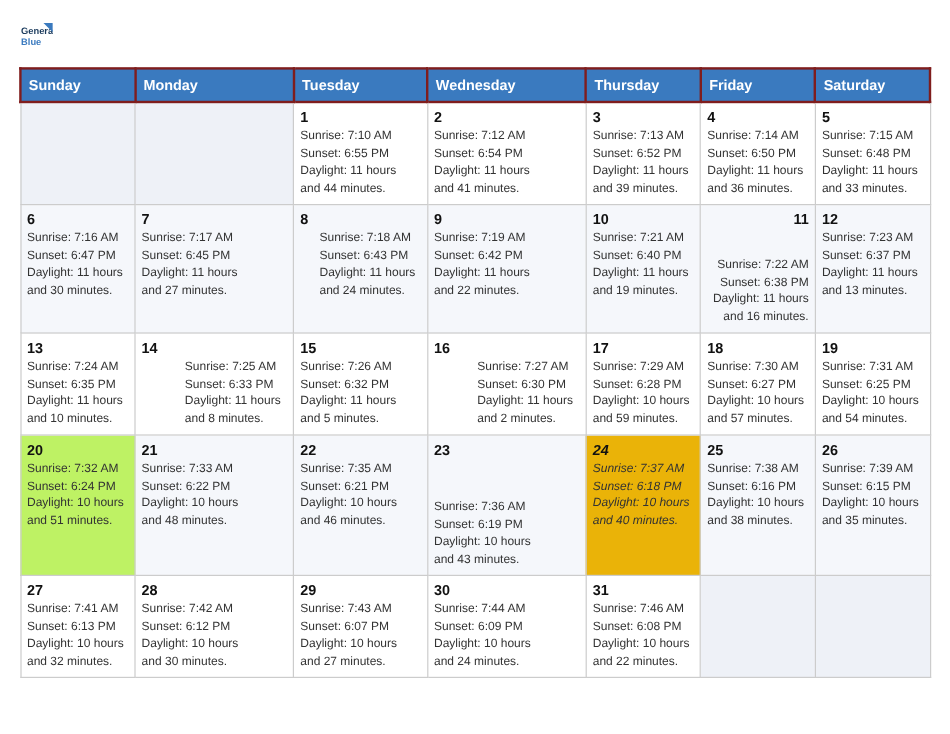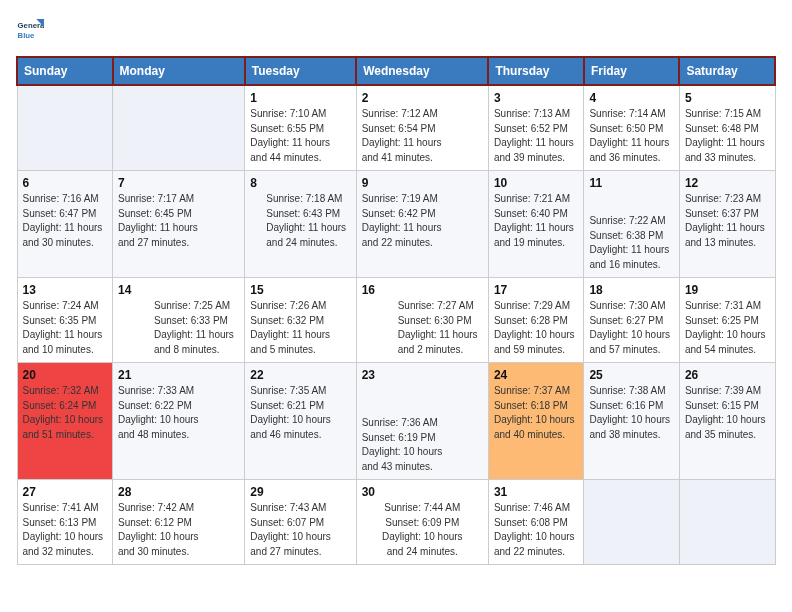--- a/index.html
+++ b/index.html
@@ -180,21 +180,21 @@
 Daylight: 11 hours
 and 22 minutes.</div>
         </td>
         <td style="background: rgb(245, 247, 251);">
           <div class="day-number">10</div>
           <div class="day-detail" style="white-space: pre-line;">Sunrise: 7:21 AM
 Sunset: 6:40 PM
 Daylight: 11 hours
 and 19 minutes.</div>
         </td>
-        <td style="background: rgb(245, 247, 251);">
+        <td style="background: rgb(245, 247, 251); text-align: right;">
           <div class="day-number">11</div>
           <div class="day-detail" style="white-space: pre-line; margin-top: 24px;">Sunrise: 7:22 AM
 Sunset: 6:38 PM
 Daylight: 11 hours
 and 16 minutes.</div>
         </td>
         <td style="background: rgb(245, 247, 251);">
           <div class="day-number">12</div>
           <div class="day-detail" style="white-space: pre-line;">Sunrise: 7:23 AM
 Sunset: 6:37 PM
@@ -247,21 +247,21 @@
         </td>
         <td>
           <div class="day-number">19</div>
           <div class="day-detail" style="white-space: pre-line;">Sunrise: 7:31 AM
 Sunset: 6:25 PM
 Daylight: 10 hours
 and 54 minutes.</div>
         </td>
       </tr>
       <tr>
-        <td style="background: #ef4444;">
+        <td style="background: #bef264;">
           <div class="day-number">20</div>
           <div class="day-detail" style="white-space: pre-line;">Sunrise: 7:32 AM
 Sunset: 6:24 PM
 Daylight: 10 hours
 and 51 minutes.</div>
         </td>
         <td style="background: rgb(245, 247, 251);">
           <div class="day-number">21</div>
           <div class="day-detail" style="white-space: pre-line;">Sunrise: 7:33 AM
 Sunset: 6:22 PM
@@ -275,21 +275,21 @@
 Daylight: 10 hours
 and 46 minutes.</div>
         </td>
         <td style="background: rgb(245, 247, 251);">
           <div class="day-number">23</div>
           <div class="day-detail" style="white-space: pre-line; margin-top: 34px;">Sunrise: 7:36 AM
 Sunset: 6:19 PM
 Daylight: 10 hours
 and 43 minutes.</div>
         </td>
-        <td style="background: #fdba74;">
+        <td style="background: #eab308; font-style: italic;">
           <div class="day-number">24</div>
           <div class="day-detail" style="white-space: pre-line;">Sunrise: 7:37 AM
 Sunset: 6:18 PM
 Daylight: 10 hours
 and 40 minutes.</div>
         </td>
         <td style="background: rgb(245, 247, 251);">
           <div class="day-number">25</div>
           <div class="day-detail" style="white-space: pre-line;">Sunrise: 7:38 AM
 Sunset: 6:16 PM
@@ -321,21 +321,21 @@
         </td>
         <td>
           <div class="day-number">29</div>
           <div class="day-detail" style="white-space: pre-line;">Sunrise: 7:43 AM
 Sunset: 6:07 PM
 Daylight: 10 hours
 and 27 minutes.</div>
         </td>
         <td>
           <div class="day-number">30</div>
-          <div class="day-detail" style="white-space: pre-line; text-align: center;">Sunrise: 7:44 AM
+          <div class="day-detail" style="white-space: pre-line;">Sunrise: 7:44 AM
 Sunset: 6:09 PM
 Daylight: 10 hours
 and 24 minutes.</div>
         </td>
         <td>
           <div class="day-number">31</div>
           <div class="day-detail" style="white-space: pre-line;">Sunrise: 7:46 AM
 Sunset: 6:08 PM
 Daylight: 10 hours
 and 22 minutes.</div>

